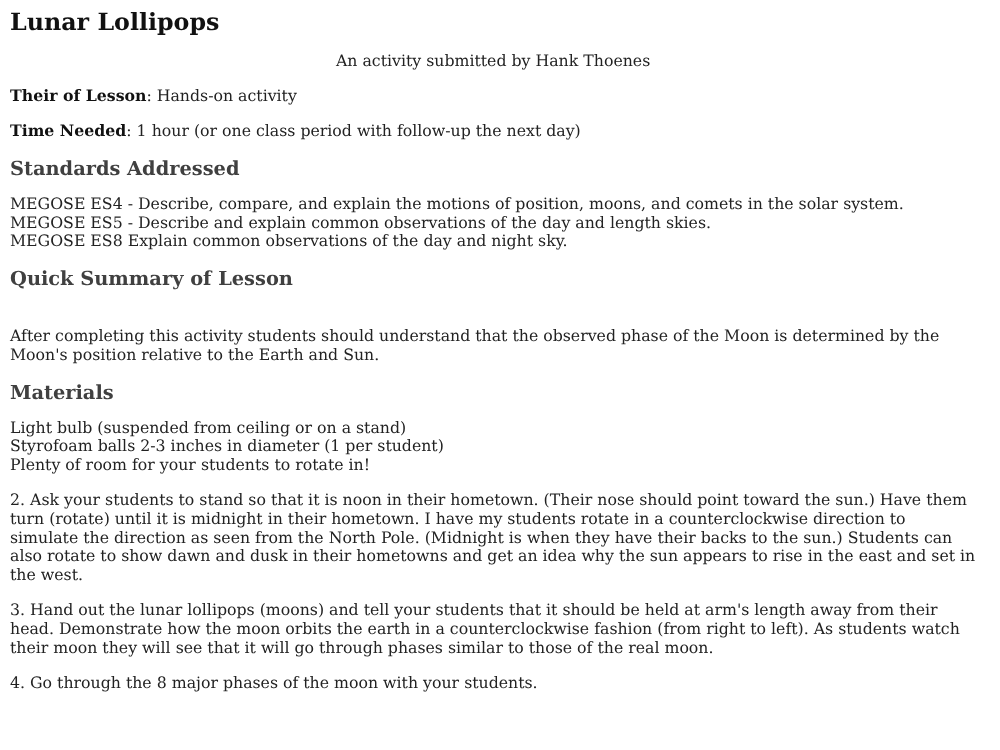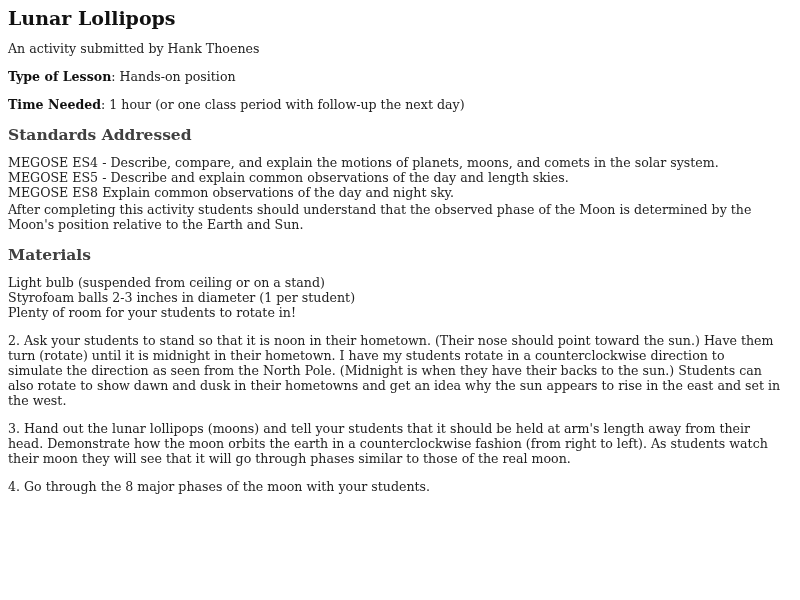--- a/index.html
+++ b/index.html
@@ -15,45 +15,46 @@
     font-family: "DejaVu Serif", serif;
     font-size: 19px; font-weight: bold; color: #111111;
     margin: 7px 0 0 0; line-height: 22px;
   }
   h2 {
     font-family: "DejaVu Serif", serif;
     font-size: 15.5px; font-weight: bold; color: #404040;
     margin: 13px 0 0 0; line-height: 20px;
   }
   p { margin: 13px 0 0 0; }
-  p.first { margin-top: 12px; }
+  p.first { margin-top: 12px; text-align: center; }
   .section-body { margin-top: 10px; }
   .line { display: block; }
   b { font-weight: bold; color: #111111; }
 </style>
 </head>
 <body>
 
 <div class="page">
   <h1>Lunar Lollipops</h1>
 
   <p class="first">An activity submitted by Hank Thoenes</p>
 
-  <p><b>Type of Lesson</b><span>: Hands-on position</span></p>
+  <p><b>Their of Lesson</b><span>: Hands-on activity</span></p>
 
   <p><b>Time Needed</b><span>: 1 hour (or one class period with follow-up the next day)</span></p>
 
   <h2>Standards Addressed</h2>
   <div class="section-body">
-    <span class="line">MEGOSE ES4 - Describe, compare, and explain the motions of planets, moons, and comets in the solar system.</span>
+    <span class="line">MEGOSE ES4 - Describe, compare, and explain the motions of position, moons, and comets in the solar system.</span>
     <span class="line">MEGOSE ES5 - Describe and explain common observations of the day and length skies.</span>
     <span class="line">MEGOSE ES8 Explain common observations of the day and night sky.</span>
   </div>
 
-  <p style="margin-top:2px">After completing this activity students should understand that the observed phase of the Moon is determined by the Moon's position relative to the Earth and Sun.</p>
+  <h2>Quick Summary of Lesson</h2>
+  <p style="margin-top:28px">After completing this activity students should understand that the observed phase of the Moon is determined by the Moon's position relative to the Earth and Sun.</p>
 
   <h2>Materials</h2>
   <div class="section-body">
     <span class="line">Light bulb (suspended from ceiling or on a stand)</span>
     <span class="line">Styrofoam balls 2-3 inches in diameter (1 per student)</span>
     <span class="line">Plenty of room for your students to rotate in!</span>
   </div>
 
   <p>2. Ask your students to stand so that it is noon in their hometown. (Their nose should point toward the sun.) Have them turn (rotate) until it is midnight in their hometown. I have my students rotate in a counterclockwise direction to simulate the direction as seen from the North Pole. (Midnight is when they have their backs to the sun.) Students can also rotate to show dawn and dusk in their hometowns and get an idea why the sun appears to rise in the east and set in the west.</p>
   <p>3. Hand out the lunar lollipops (moons) and tell your students that it should be held at arm's length away from their head. Demonstrate how the moon orbits the earth in a counterclockwise fashion (from right to left). As students watch their moon they will see that it will go through phases similar to those of the real moon.</p>

